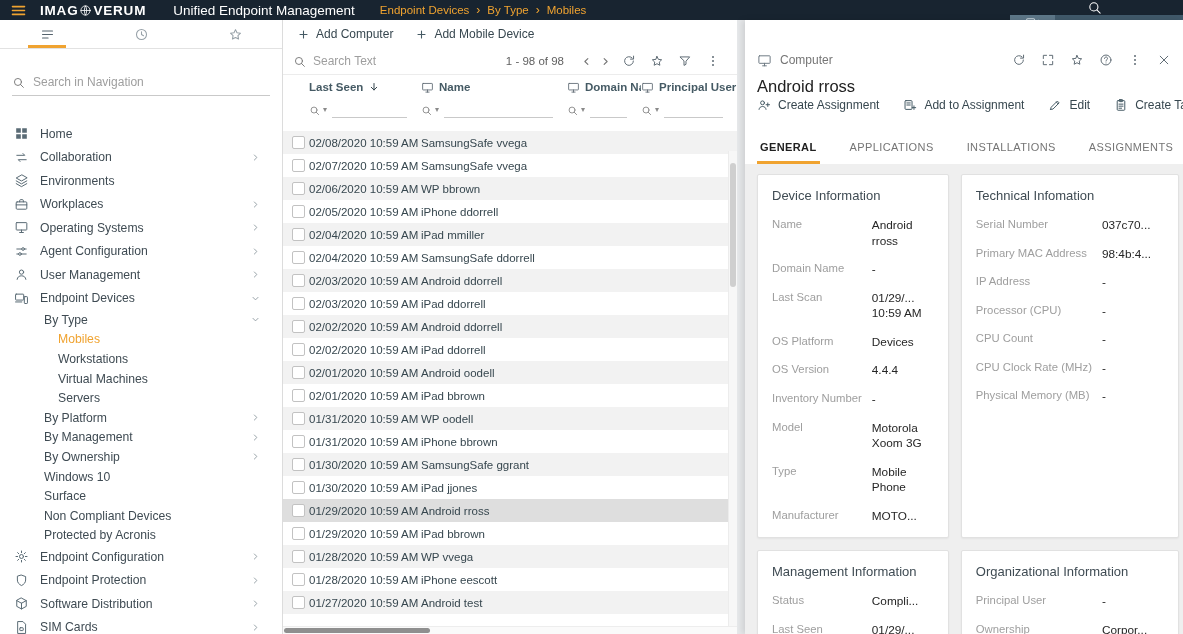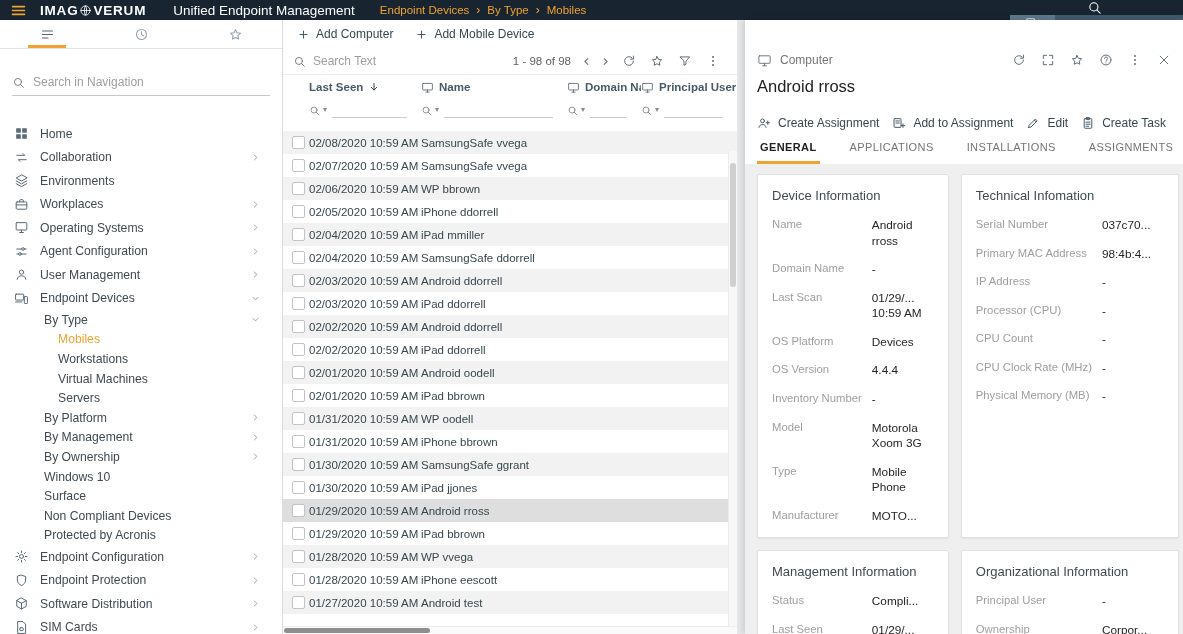--- a/index.html
+++ b/index.html
@@ -57,21 +57,21 @@
   .list-panel{width:454px;flex:none;background:#fff;display:flex;flex-direction:column;position:relative;}
   .lp-toolbar{height:28px;flex:none;display:flex;align-items:center;padding-left:10px;gap:14px;}
   .tb-btn{display:flex;align-items:center;gap:6px;background:none;border:none;font:inherit;font-size:12px;color:#37474f;cursor:pointer;padding:0 4px;}
   .tb-btn .icn{color:#455a64;}
   .tb-btn svg{width:13px;height:13px;stroke-width:2;}
   .lp-search{height:27px;flex:none;display:flex;align-items:center;padding:0 10px;border-bottom:1px solid #ececec;}
   .ls-ic{color:#757575;margin-right:7px;}
   .ls-ic svg{width:13px;height:13px;}
   .ls-input{flex:1;border:none;outline:none;font-size:12px;background:transparent;min-width:40px;color:#424242;}
   .ls-input::placeholder{color:#9e9e9e;}
-  .range{font-size:11.5px;color:#616161;margin:0 6px;white-space:nowrap;}
+  .range{font-size:11.5px;color:#616161;margin:0 13px;white-space:nowrap;}
   .pg{color:#757575;margin:0 3px;cursor:pointer;}
   .pg svg{width:13px;height:13px;stroke-width:2;}
   .act{color:#5f6b74;margin:0 7px;cursor:pointer;}
   .act svg{width:14px;height:14px;}
   .thead{height:24px;flex:none;display:flex;align-items:center;font-size:11.5px;font-weight:bold;color:#455a64;}
   .c-check{width:26px;flex:none;padding-left:9px;display:flex;align-items:center;}
   .c-date{width:112px;flex:none;display:flex;align-items:center;}
   .c-name{width:146px;flex:none;display:flex;align-items:center;}
   .c-domain{width:74px;flex:none;display:flex;align-items:center;overflow:hidden;}
   .c-principal{flex:1;display:flex;align-items:center;overflow:hidden;}
@@ -102,21 +102,21 @@
   
   .detail-panel{flex:1;min-width:0;background:#fff;display:flex;flex-direction:column;padding-top:27px;box-shadow:-3px 0 6px rgba(0,0,0,.10);}
   .dp-header{height:26px;flex:none;display:flex;align-items:center;padding:0 12px;color:#707c85;}
   .dh-ic{margin-right:8px;}
   .dh-ic svg{width:15px;height:15px;stroke-width:1.6;}
   .dh-label{font-size:12px;color:#757575;}
   .dh-icons{margin-left:auto;display:flex;align-items:center;gap:15px;color:#5f6b74;}
   .dh-icons .icn{cursor:pointer;}
   .dh-icons .icn svg{width:14px;height:14px;}
   .dp-title{font-size:16.5px;font-weight:normal;color:#212121;margin:4px 0 2px;padding:0 12px;flex:none;white-space:nowrap;}
-  .dp-actions{height:32px;flex:none;display:flex;align-items:flex-end;padding:0 12px;gap:13px;}
+  .dp-actions{height:32px;flex:none;display:flex;align-items:flex-start;padding:0 12px;gap:24px;}
   .action{display:flex;align-items:center;gap:7px;background:none;border:none;font:inherit;font-size:12px;color:#37474f;cursor:pointer;padding:0;white-space:nowrap;}
   .action .icn{color:#455a64;}
   .action svg{width:14px;height:14px;}
   .dp-tabs{height:34px;flex:none;display:flex;align-items:flex-end;gap:27px;padding:0 12px;}
   .tab{font-size:11px;letter-spacing:.4px;color:#757575;padding:0 3px 8px;border-bottom:3px solid transparent;cursor:pointer;white-space:nowrap;}
   .tab.active{color:#212121;font-weight:bold;border-bottom-color:var(--accent);}
   .dp-content{flex:1;min-height:0;background:#efefef;padding:10px 12px;overflow:hidden;}
   .cards{display:grid;grid-template-columns:1fr 1fr;gap:12px;align-items:stretch;}
   .card{background:#fff;border:1px solid #e1e1e1;border-radius:2px;padding:13px 14px;box-shadow:0 1px 2px rgba(0,0,0,.05);}
   .card-title{font-size:13px;color:#3f4b53;margin-bottom:15px;}

